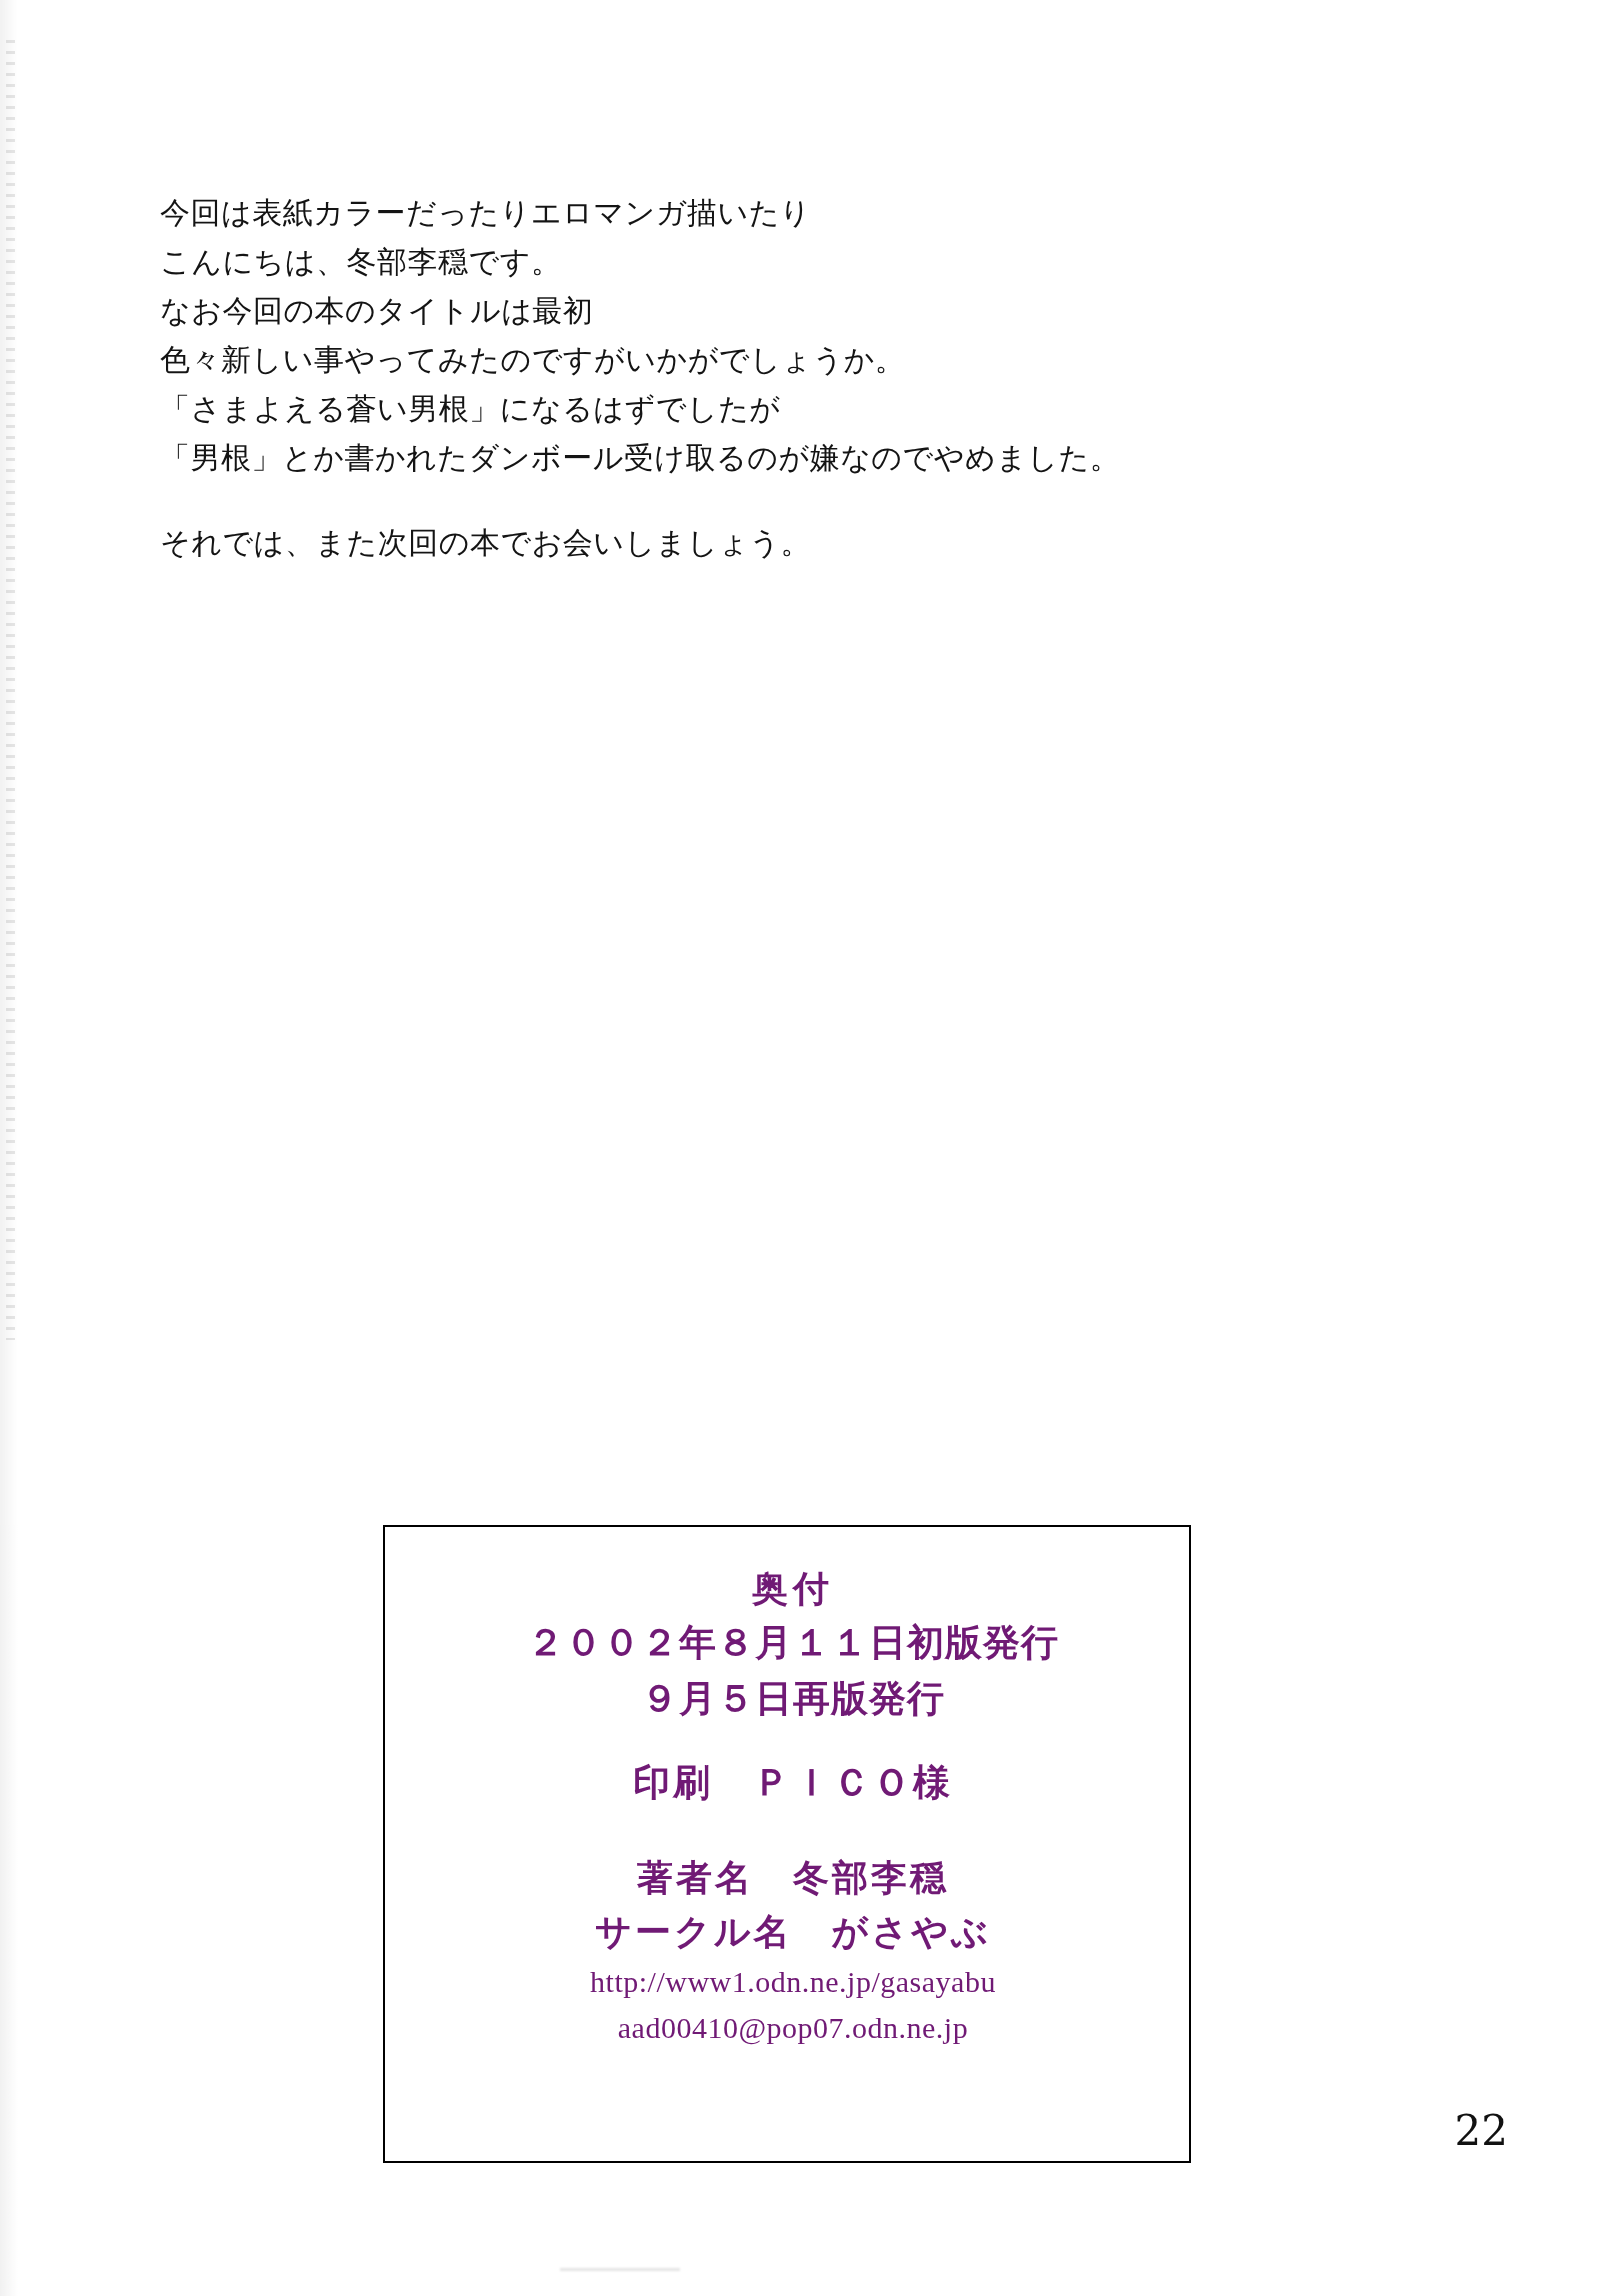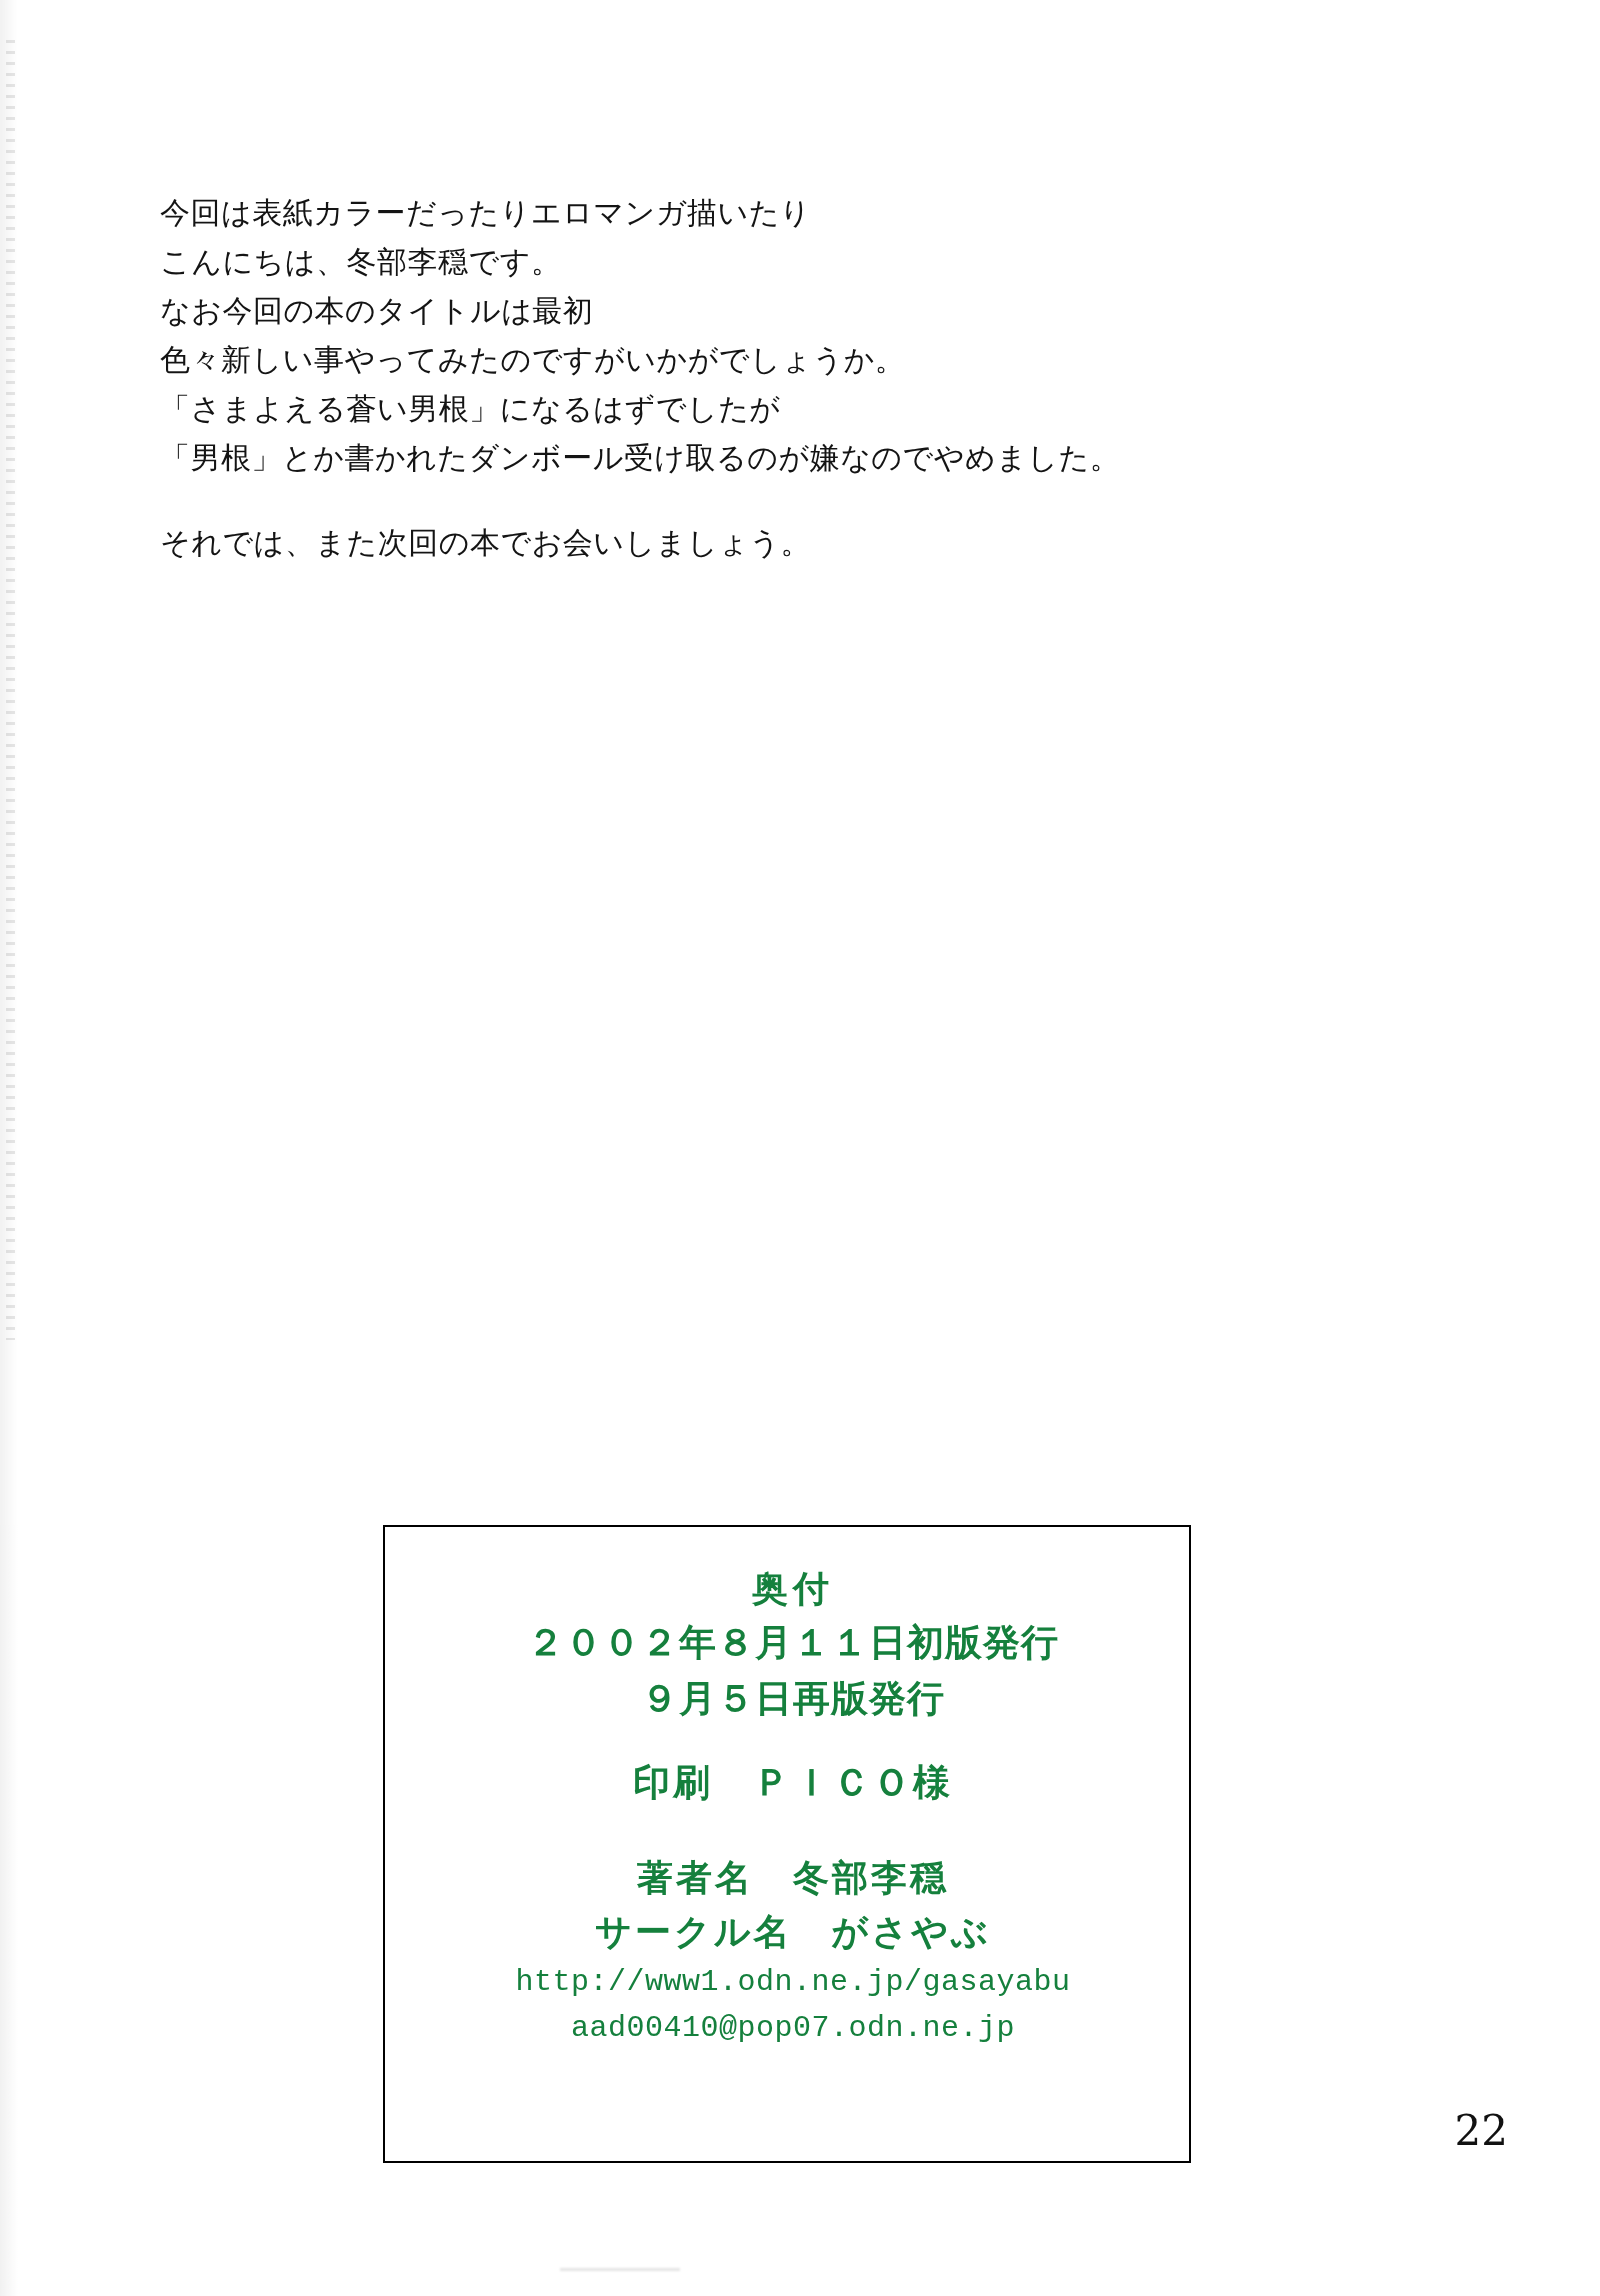--- a/index.html
+++ b/index.html
@@ -80,21 +80,21 @@
     box-sizing: border-box;
     background: #ffffff;
   }
   .colophon-inner {
     padding-top: 36px;
     text-align: center;
   }
   .colo-line {
     font-weight: bold;
     letter-spacing: 2px;
-    color: #15803d;
+    color: #701a75;
     padding-left: 12px;
   }
   .colo-title {
     font-size: 36px;
     line-height: 52px;
     letter-spacing: 5px;
   }
   .colo-date1 {
     font-size: 37px;
     line-height: 56px;
@@ -119,21 +119,21 @@
     font-size: 36px;
     line-height: 54px;
     letter-spacing: 3px;
   }
   .colo-author {
     font-size: 36px;
     line-height: 54px;
     letter-spacing: 3px;
   }
   .colo-url, .colo-mail {
-    font-family: Liberation Mono, monospace;
+    font-family: Liberation Serif, serif;
     font-weight: normal;
     font-size: 30px;
     line-height: 46px;
     letter-spacing: 0.5px;
   }
 
   
   .page-number {
     position: absolute;
     right: 92px;

